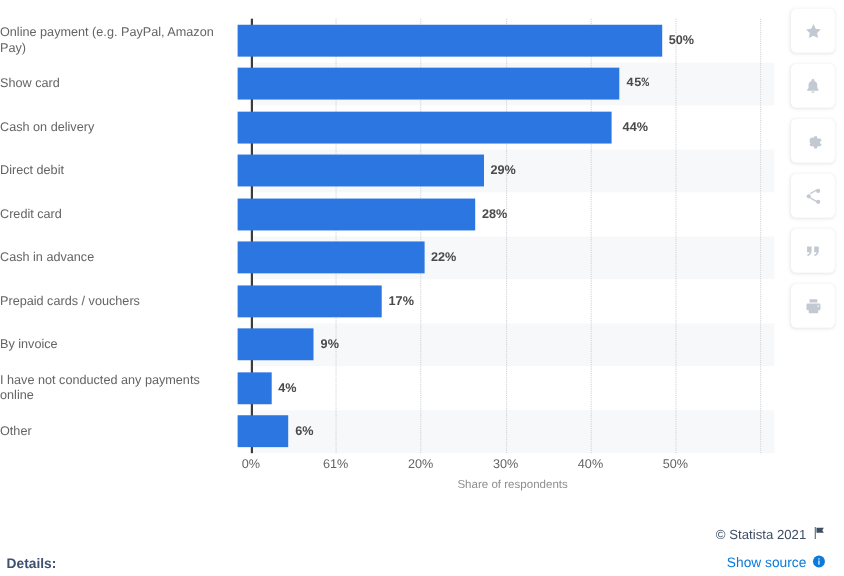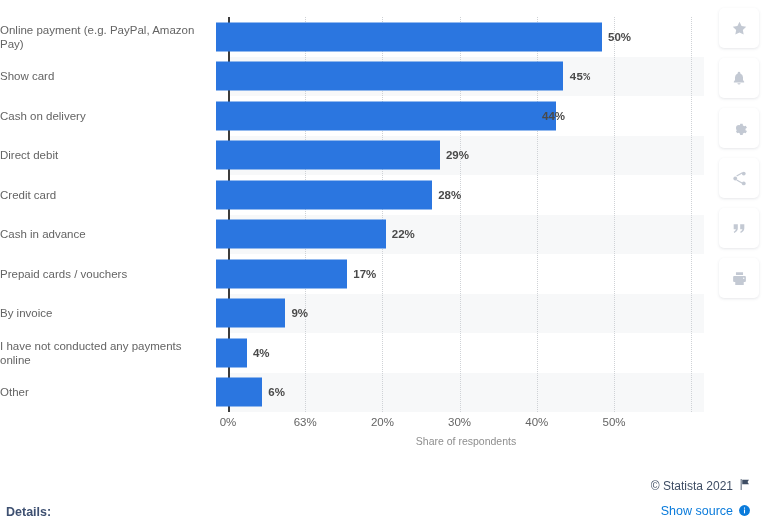--- a/index.html
+++ b/index.html
@@ -246,21 +246,21 @@
           <div class="cat-label">Show card</div>
           <div class="bar-wrap">
             <div class="bar" title="Debit card: 45%" style="width: 347.4px; background: rgb(43, 118, 224);"></div>
             <div class="bar-value" style="left: 353.4px; font-family: Liberation Mono, monospace;">45%</div>
           </div>
         </div>
         <div class="cat-row" style="top: 96px; height: 39.5px;">
           <div class="cat-label">Cash on delivery</div>
           <div class="bar-wrap">
             <div class="bar" title="Cash on delivery: 44%" style="width: 339.68px; background: rgb(43, 118, 224);"></div>
-            <div class="bar-value" style="left: 326px;">44%</div>
+            <div class="bar-value" style="left: 350px;">44%</div>
           </div>
         </div>
         <div class="cat-row" style="top: 135px; height: 39.5px;">
           <div class="cat-label">Direct debit</div>
           <div class="bar-wrap">
             <div class="bar" title="Direct debit: 29%" style="width: 223.88px; background: rgb(43, 118, 224);"></div>
             <div class="bar-value" style="left: 229.88px;">29%</div>
           </div>
         </div>
         <div class="cat-row" style="top: 175px; height: 39.5px;">
@@ -302,21 +302,21 @@
           <div class="cat-label">Other</div>
           <div class="bar-wrap">
             <div class="bar" title="Other: 6%" style="width: 46.32px; background: rgb(43, 118, 224);"></div>
             <div class="bar-value" style="left: 52.32px;">6%</div>
           </div>
         </div>
       </div>
 
     <div id="x-axis">
         <span class="x-tick" style="left: 0px;">0%</span>
-        <span class="x-tick" style="left: 77.2px;">63%</span>
+        <span class="x-tick" style="left: 77.2px;">61%</span>
         <span class="x-tick" style="left: 154.4px;">20%</span>
         <span class="x-tick" style="left: 231.6px;">30%</span>
         <span class="x-tick" style="left: 308.8px;">40%</span>
         <span class="x-tick" style="left: 386px;">50%</span>
       </div>
 
     <div id="x-axis-title">Share of respondents</div>
   </div>
 
   <div id="tool-rail">

